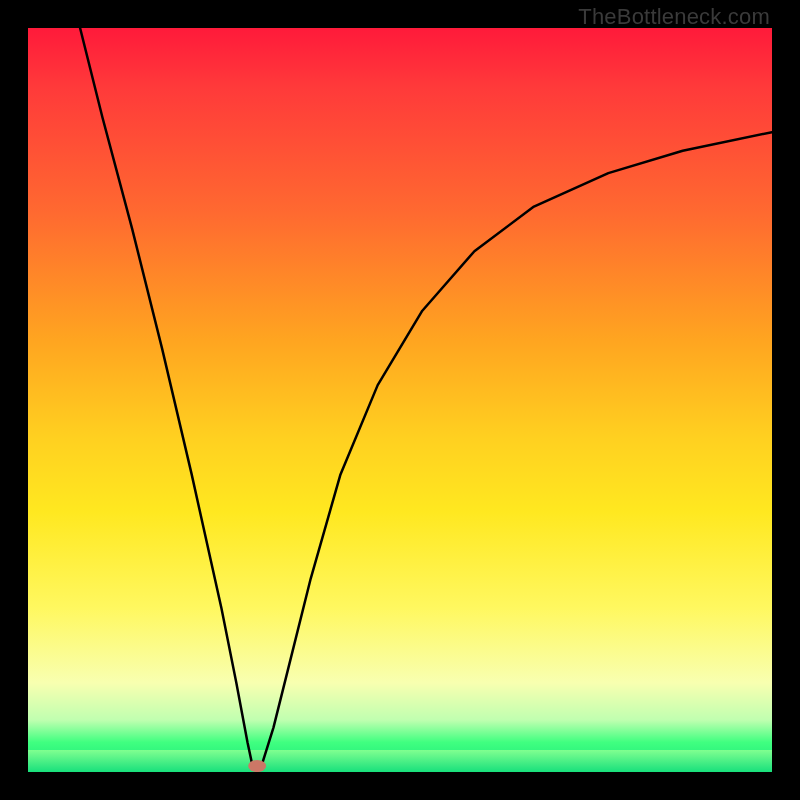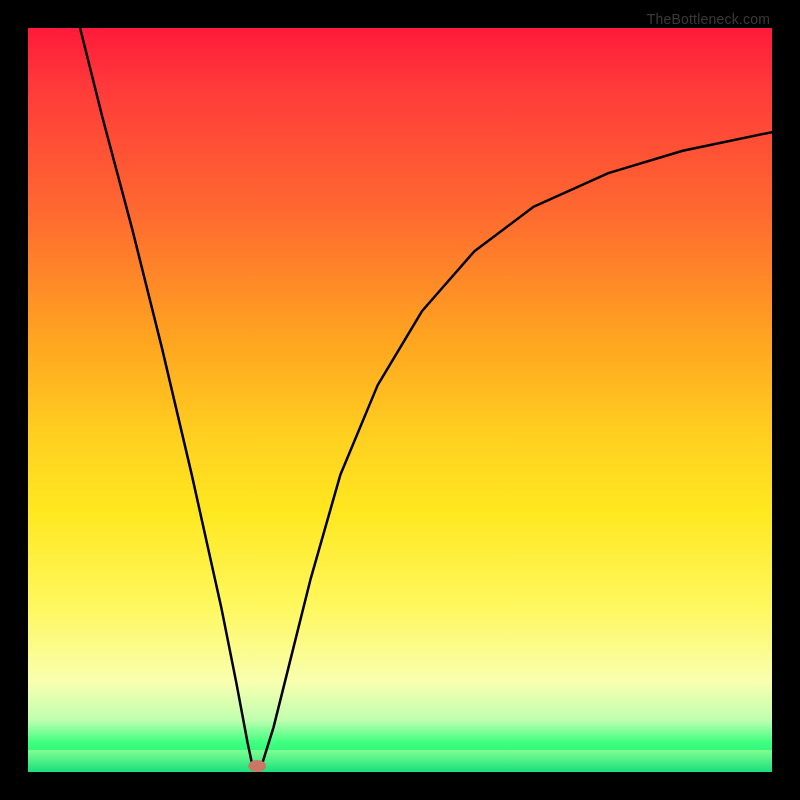--- a/index.html
+++ b/index.html
@@ -49,24 +49,24 @@
     bottom: 0;
     height: 22px;
     background: linear-gradient(to bottom, #80ff90 0%, #18e07c 100%);
   }
   .curve {
     position: absolute;
     inset: 0;
   }
   .watermark {
     position: absolute;
-    top: 11px;
+    top: 4px;
     right: 30px;
     color: #3a3a3a;
-    font-size: 14px;
+    font-size: 22px;
     font-weight: 500;
     letter-spacing: 0.2px;
     user-select: none;
   }
 </style>
 </head>
 <body>
 
 <div class="frame">
 

